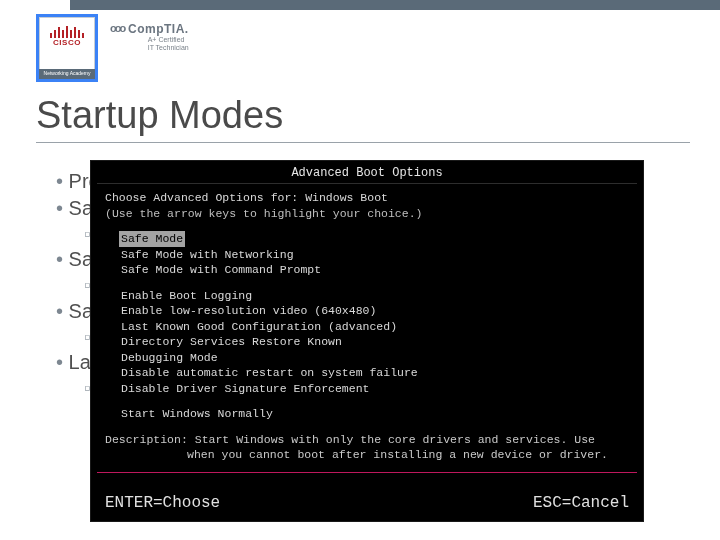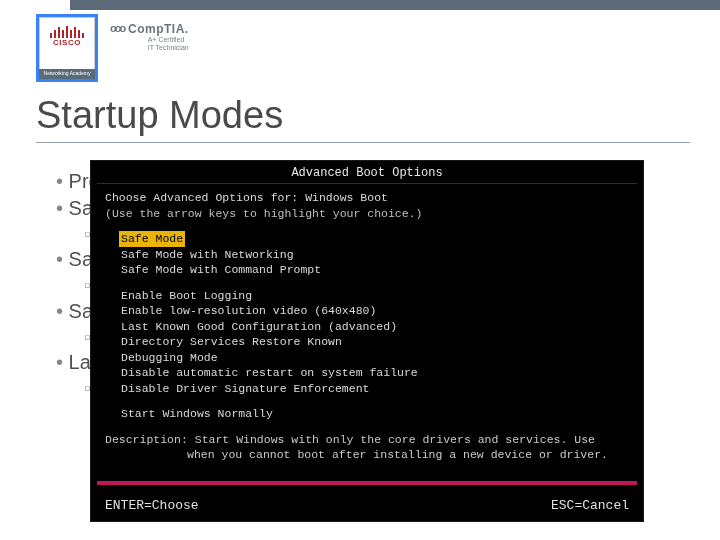--- a/index.html
+++ b/index.html
@@ -180,47 +180,47 @@
     color: #bfbfbf;
   }
   .boot-options {
     margin: 10px 0 10px 14px;
   }
   .boot-option {
     padding: 0 2px;
     white-space: pre;
   }
   .boot-option.selected {
-    background: #eab308;
+    background: #a3a3a3;
     color: #000;
     display: inline-block;
   }
   .boot-desc {
     margin: 10px 0 0 0;
   }
   .boot-desc .label {
     color: #c9c9c9;
   }
   .boot-desc .text {
     color: #c9c9c9;
   }
   .boot-desc .indent {
     margin-left: 82px;
     display: block;
   }
   .boot-footer {
     position: absolute;
     left: 6px; right: 6px;
     bottom: 6px;
-    border-top: 4px solid #be185d;
-    padding: 12px 8px 0;
+    border-top: 1px solid #be185d;
+    padding: 20px 8px 0;
     display: flex;
     justify-content: space-between;
     color: #e0e0e0;
-    font-size: 13px;
+    font-size: 16px;
   }
 </style>
 </head>
 <body>
 
 <div class="page">
 
   <div class="top-band">
     <div class="bar"></div>
     <div class="logos">

